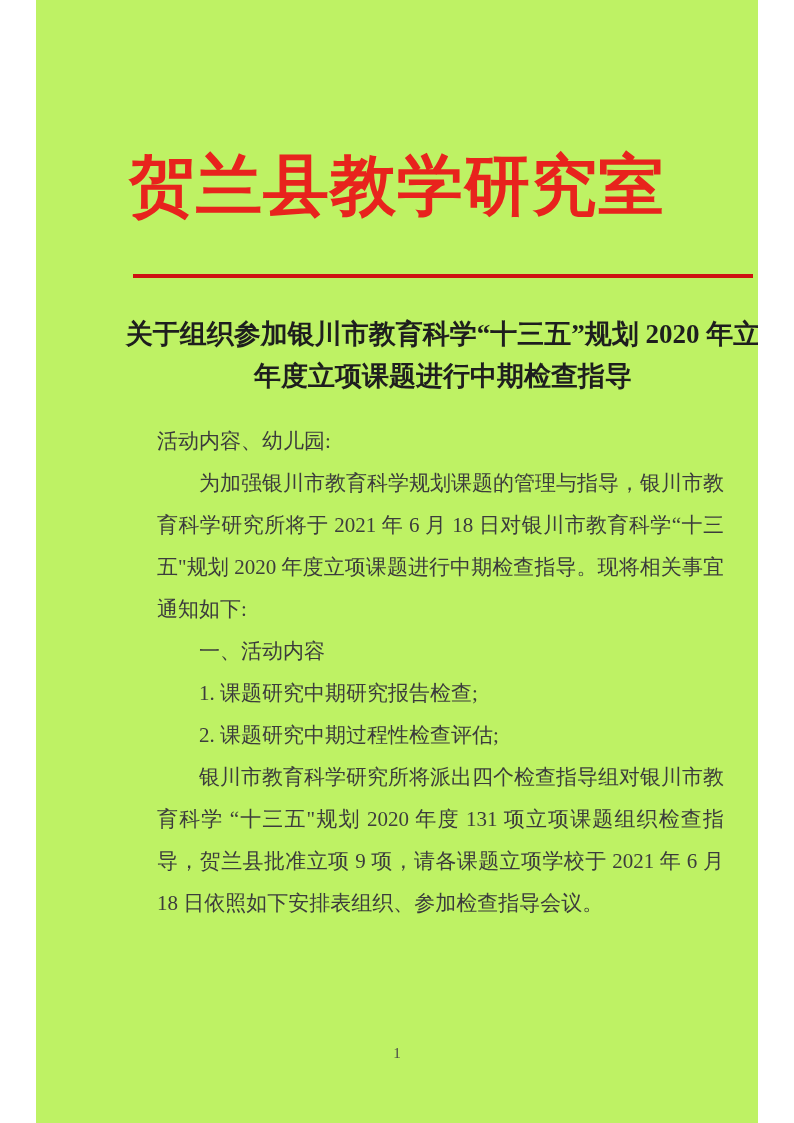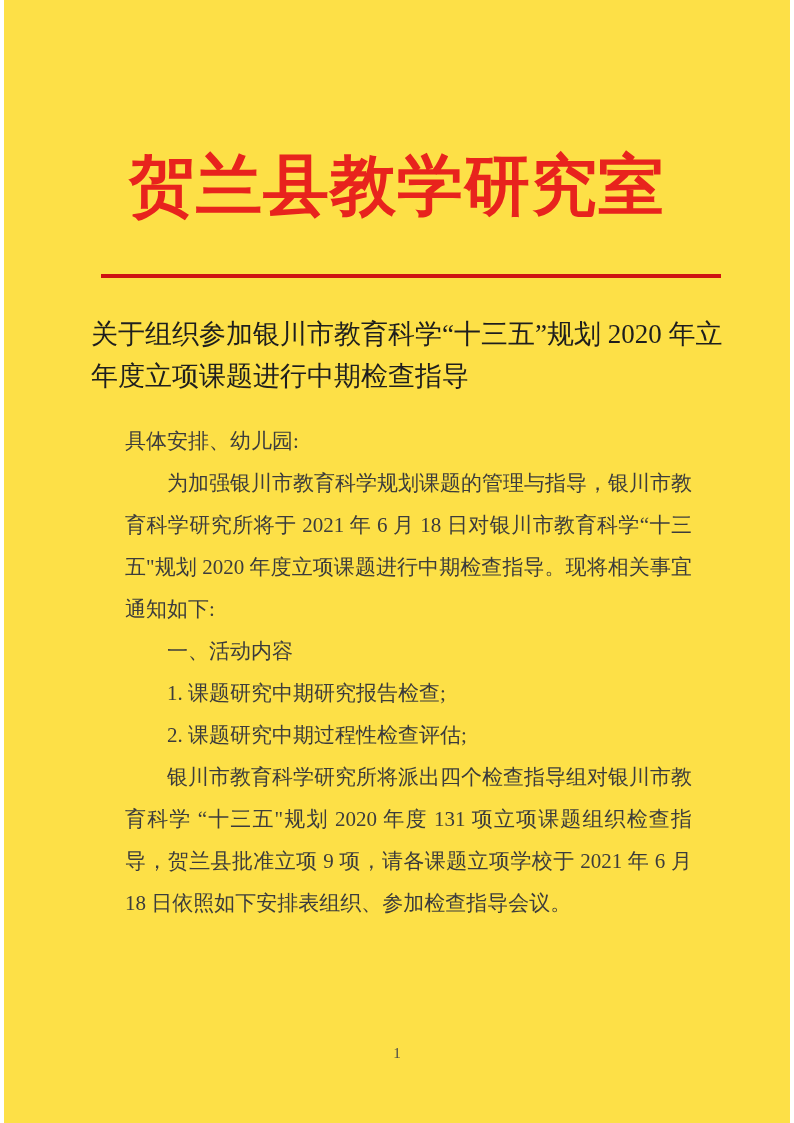--- a/index.html
+++ b/index.html
@@ -2,24 +2,24 @@
 <html style="--accent: #e8231d; --rule: #ce1212;"><head>
 <meta charset="utf-8">
 <style>
   html, body {
     margin: 0;
     padding: 0;
     background: #ffffff;
   }
   .page {
     position: relative;
-    width: 786px;
+    width: 722px;
     height: 1123px;
     margin: 0 auto;
-    background: #fde047;
+    background: #bef264;
     overflow: hidden;
     font-family: "Liberation Serif", serif;
   }
   .org-name {
     position: absolute;
     top: 144px;
     left: 0;
     width: 100%;
     text-align: center;
     font-family: "Liberation Sans", sans-serif;
@@ -36,22 +36,22 @@
     left: 97px;
     width: 620px;
     height: 4px;
     background: var(--rule, #ce1212);
   }
   .doc-title {
     position: absolute;
     top: 313px;
     left: 87px;
     width: 640px;
-    text-align: left;
-    font-weight: normal;
+    text-align: center;
+    font-weight: bold;
     font-size: 27px;
     line-height: 42px;
     color: #1e1e1e;
   }
   .body-text {
     position: absolute;
     top: 420px;
     left: 121px;
     width: 567px;
     font-size: 21px;
@@ -83,21 +83,21 @@
   <div class="org-name">贺兰县教学研究室</div>
 
   <div class="divider"></div>
 
   <div class="doc-title">
     <div>关于组织参加银川市教育科学“十三五”规划 2020 年立</div>
     <div>年度立项课题进行中期检查指导</div>
   </div>
 
   <div class="body-text">
-    <p>具体安排、幼儿园:</p>
+    <p>活动内容、幼儿园:</p>
     <p class="indent">为加强银川市教育科学规划课题的管理与指导，银川市教育科学研究所将于 2021 年 6 月 18 日对银川市教育科学“十三五"规划 2020 年度立项课题进行中期检查指导。现将相关事宜通知如下:</p>
     <p class="indent">一、活动内容</p>
     <p class="indent">1. 课题研究中期研究报告检查;</p>
     <p class="indent">2. 课题研究中期过程性检查评估;</p>
     <p class="indent">银川市教育科学研究所将派出四个检查指导组对银川市教育科学 “十三五"规划 2020 年度 131 项立项课题组织检查指导，贺兰县批准立项 9 项，请各课题立项学校于 2021 年 6 月 18 日依照如下安排表组织、参加检查指导会议。</p>
   </div>
 
   <div class="page-footer">
     <span>1</span>
   </div>

